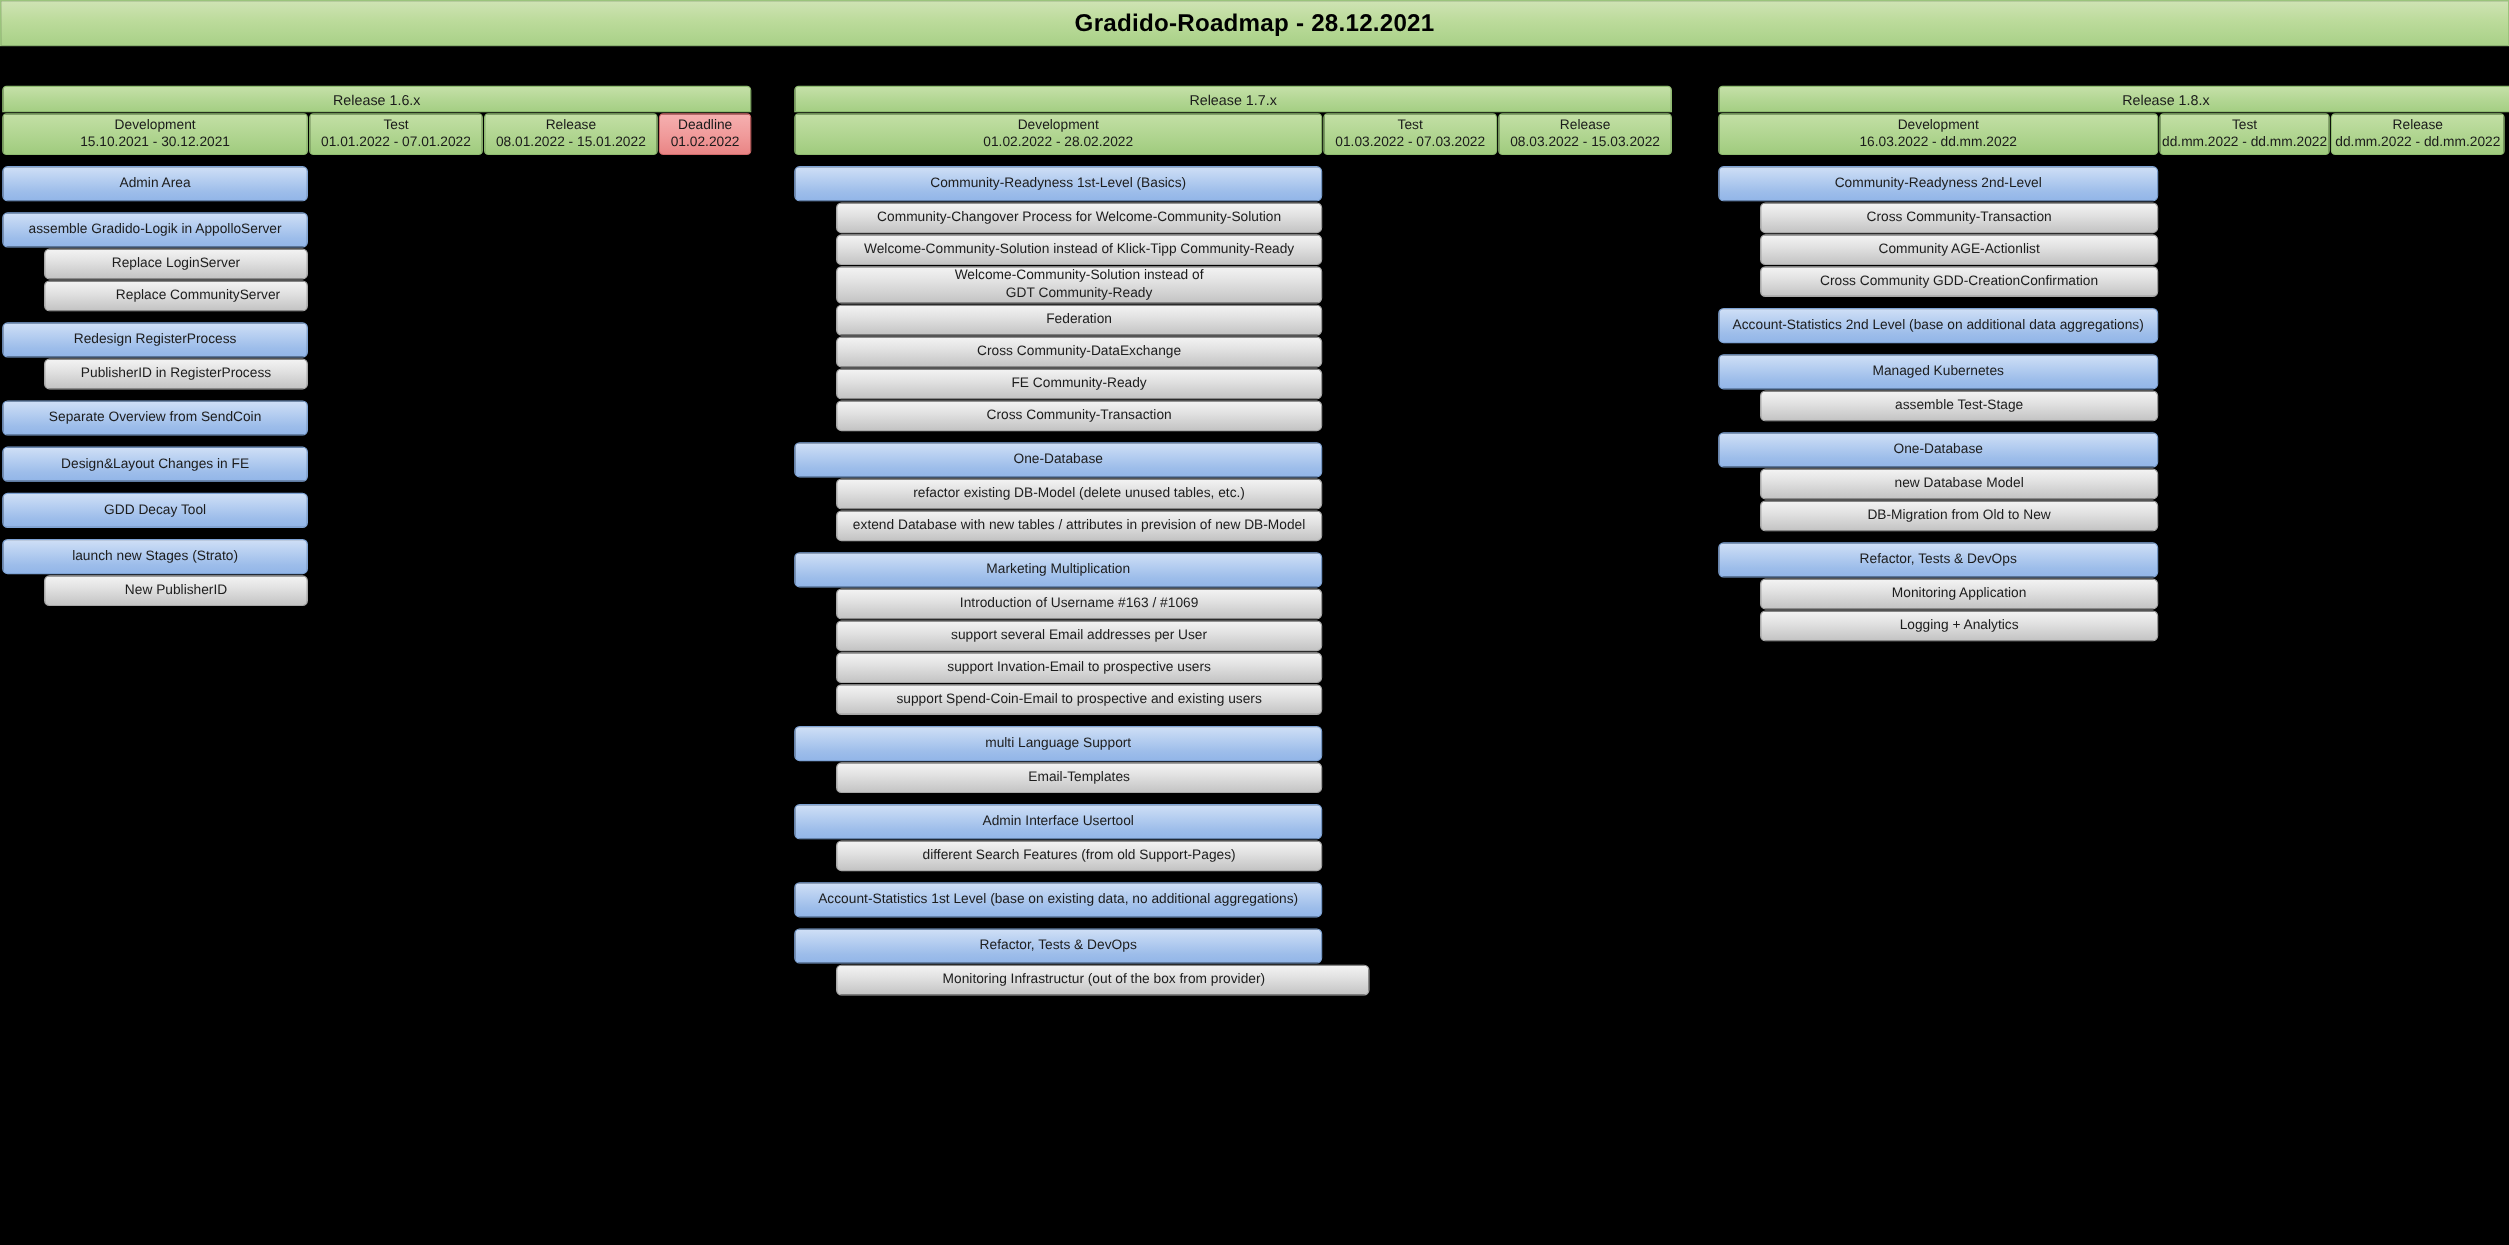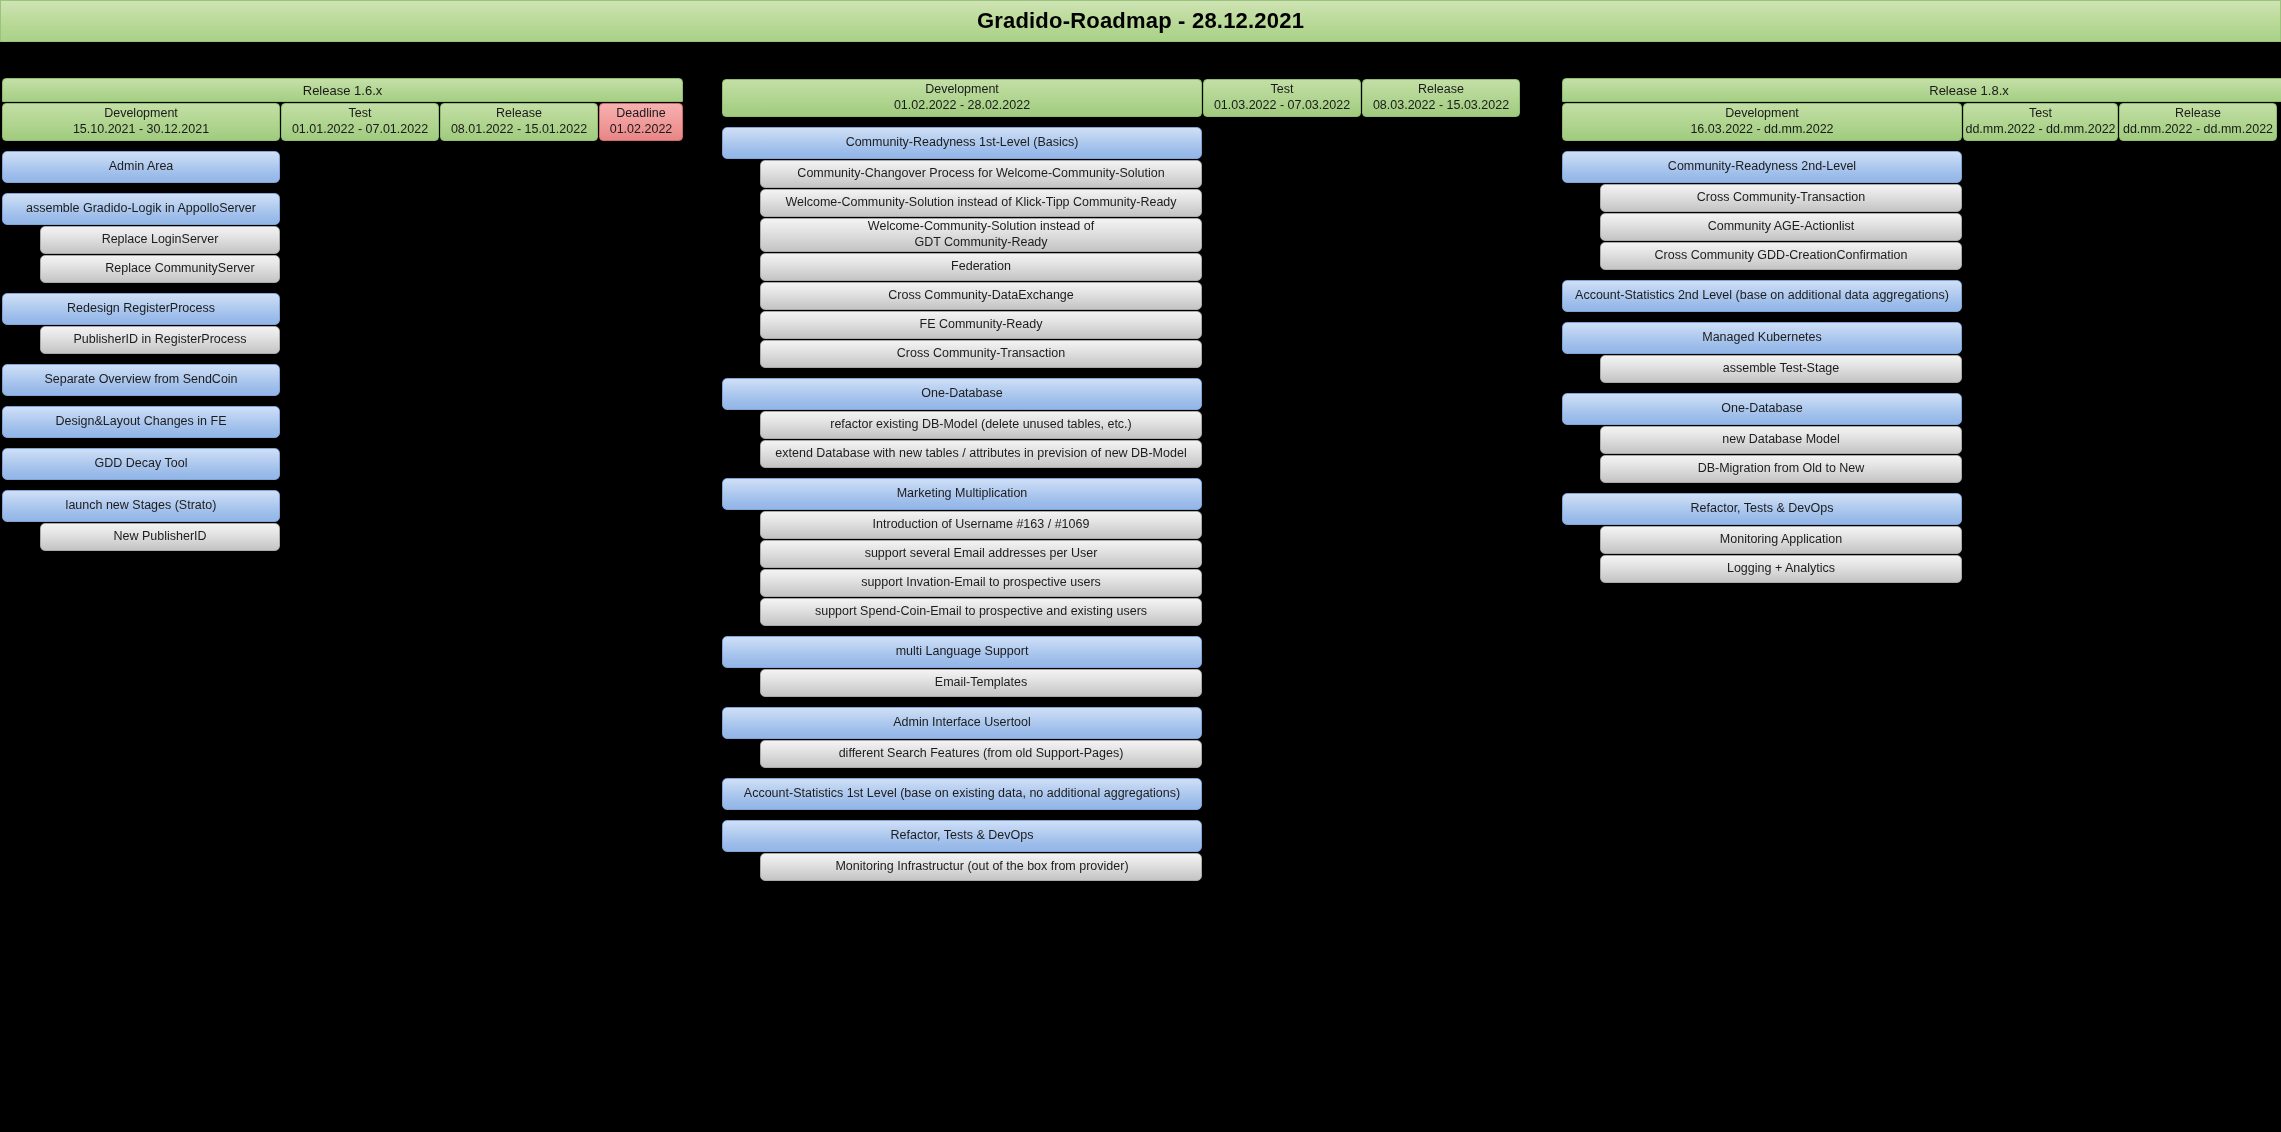--- a/index.html
+++ b/index.html
@@ -158,20 +158,21 @@
         <div class="task epic" style="width: 278px;">Redesign RegisterProcess</div>
         <div class="task sub" style="width: 240px;">PublisherID in RegisterProcess</div>
         <div class="task epic" style="width: 278px;">Separate Overview from SendCoin</div>
         <div class="task epic" style="width: 278px;">Design&amp;Layout Changes in FE</div>
         <div class="task epic" style="width: 278px;">GDD Decay Tool</div>
         <div class="task epic" style="width: 278px;">launch new Stages (Strato)</div>
         <div class="task sub" style="width: 240px;">New PublisherID</div>
       </div>
     </div>
   <div class="column" id="col-1">
+      <div class="release-title" style="width: 798px;">Release 1.7.x</div>
       <div class="phase-row">
         <div class="phase" style="width: 480px;">
           <span class="phase-name">Development</span>
           <span class="phase-dates">01.02.2022 - 28.02.2022</span>
         </div>
         <div class="phase" style="width: 158px;">
           <span class="phase-name">Test</span>
           <span class="phase-dates">01.03.2022 - 07.03.2022</span>
         </div>
         <div class="phase" style="width: 158px;">
@@ -196,21 +197,21 @@
         <div class="task sub" style="width: 442px;">Introduction of Username #163 / #1069</div>
         <div class="task sub" style="width: 442px;">support several Email addresses per User</div>
         <div class="task sub" style="width: 442px;">support Invation-Email to prospective users</div>
         <div class="task sub" style="width: 442px;">support Spend-Coin-Email to prospective and existing users</div>
         <div class="task epic" style="width: 480px;">multi Language Support</div>
         <div class="task sub" style="width: 442px;">Email-Templates</div>
         <div class="task epic" style="width: 480px;">Admin Interface Usertool</div>
         <div class="task sub" style="width: 442px;">different Search Features (from old Support-Pages)</div>
         <div class="task epic" style="width: 480px;">Account-Statistics 1st Level (base on existing data, no additional aggregations)</div>
         <div class="task epic" style="width: 480px;">Refactor, Tests &amp; DevOps</div>
-        <div class="task sub" style="width: 442px; padding-left: 10px;">Monitoring Infrastructur (out of the box from provider)</div>
+        <div class="task sub" style="width: 485px; padding-left: 10px;">Monitoring Infrastructur (out of the box from provider)</div>
       </div>
     </div>
   <div class="column" id="col-2">
       <div class="release-title" style="width: 814px;">Release 1.8.x</div>
       <div class="phase-row">
         <div class="phase" style="width: 400px;">
           <span class="phase-name">Development</span>
           <span class="phase-dates">16.03.2022 - dd.mm.2022</span>
         </div>
         <div class="phase" style="width: 155px;">

